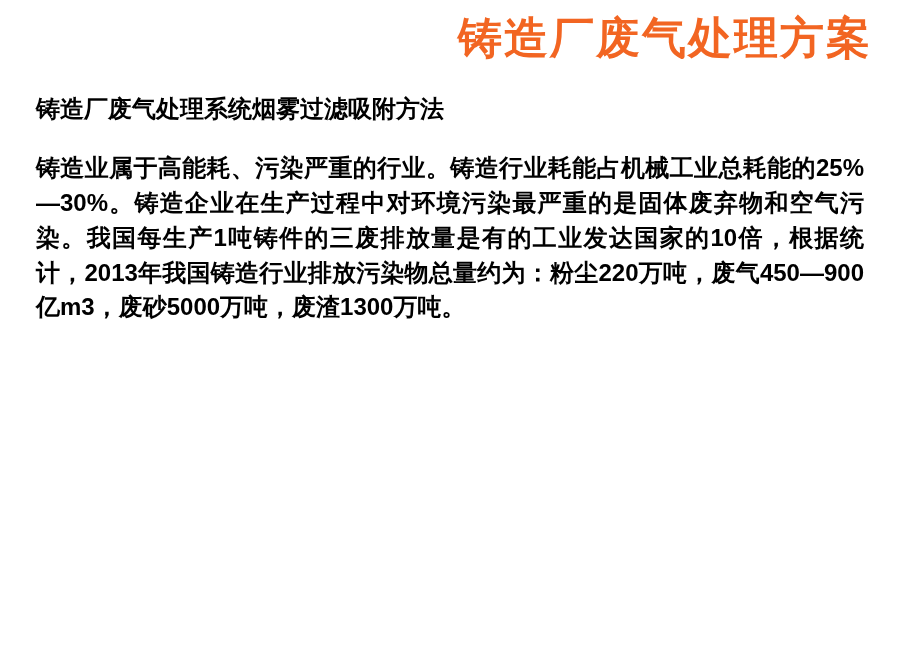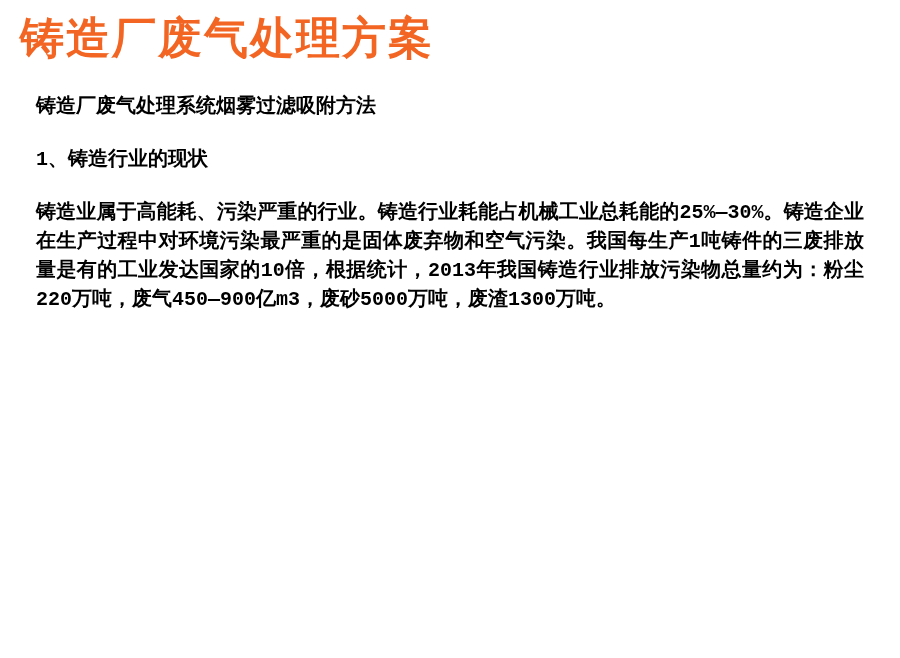--- a/index.html
+++ b/index.html
@@ -14,43 +14,43 @@
     overflow: hidden;
   }
   .page {
     position: relative;
     width: 900px;
     height: 658px;
     box-sizing: border-box;
     padding: 0;
   }
   .title {
-    text-align: left;
+    text-align: right;
     color: #F26522;
     font-size: 44px;
     font-weight: bold;
     letter-spacing: 2px;
     line-height: 1.1;
     margin: 14px 0 0 0;
-    padding: 0 20px;
+    padding: 0 28px;
     font-family: "DejaVu Sans", "Liberation Sans", sans-serif;
   }
   .body-block {
     padding: 0 36px 0 36px;
     margin-top: 30px;
   }
   p.para {
     color: #000000;
-    font-size: 20px;
+    font-size: 24px;
     font-weight: bold;
     line-height: 1.45;
     margin: 0 0 24px 0;
     text-align: justify;
     text-justify: inter-ideograph;
-    font-family: Liberation Mono, monospace;
+    font-family: Liberation Sans, sans-serif;
   }
   p.para:last-child {
     margin-bottom: 0;
     margin-top: 20px;
   }
   .tight {
     margin-bottom: 26px;
   }
 </style>
 </head>
@@ -58,19 +58,18 @@
 
 <div class="page">
 
   <h1 class="title">铸造厂废气处理方案</h1>
 
   <div class="body-block">
 
     <p class="para tight">铸造厂废气处理系统烟雾过滤吸附方法</p>
 
 
-    <p class="para">1、铸造行业的现状</p>
 
 
     <p class="para">铸造业属于高能耗、污染严重的行业。铸造行业耗能占机械工业总耗能的25%—30%。铸造企业在生产过程中对环境污染最严重的是固体废弃物和空气污染。我国每生产1吨铸件的三废排放量是有的工业发达国家的10倍，根据统计，2013年我国铸造行业排放污染物总量约为：粉尘220万吨，废气450—900亿m3，废砂5000万吨，废渣1300万吨。</p>
 
   </div>
 </div>
 
 </body></html>

